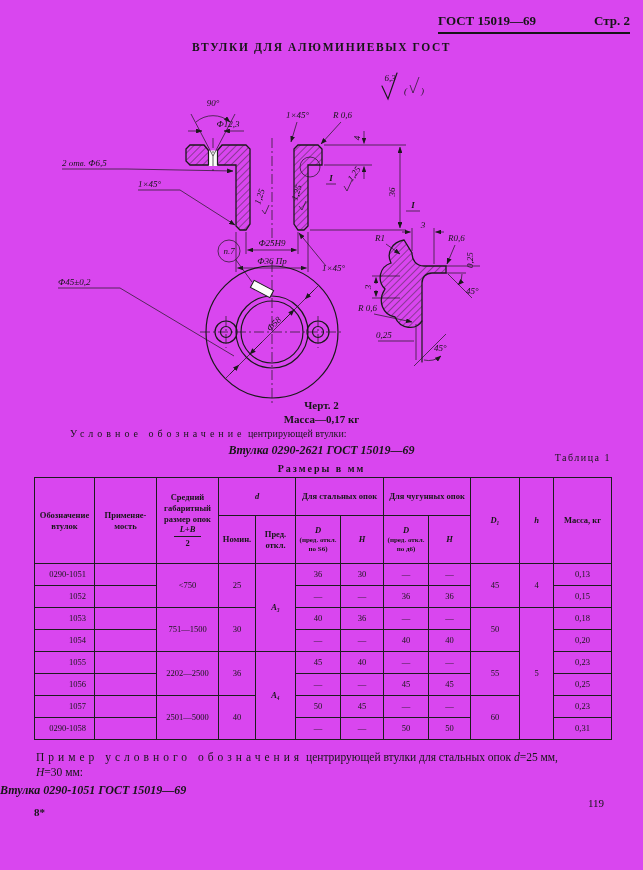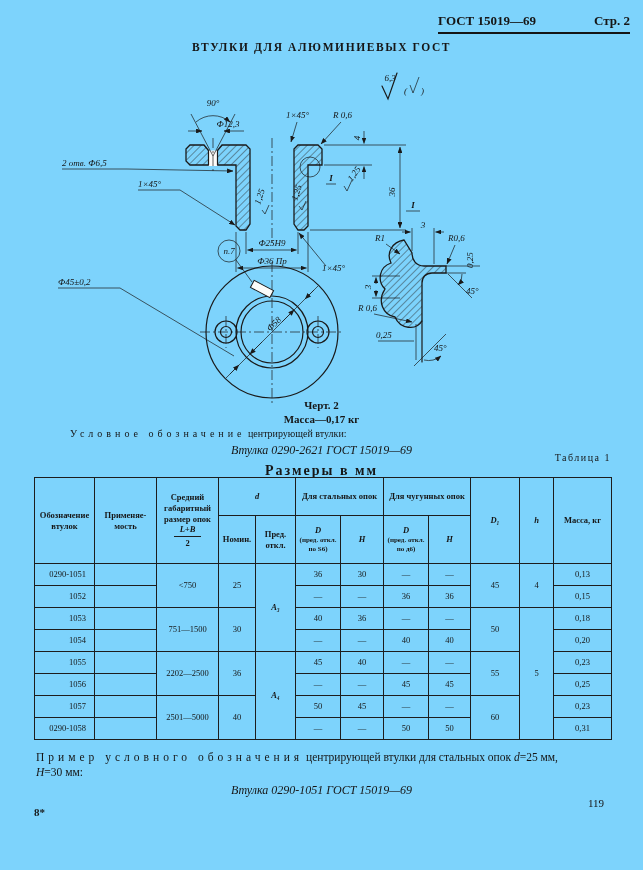--- a/index.html
+++ b/index.html
@@ -1,54 +1,54 @@
 <!DOCTYPE html>
 <html><head>
 <meta charset="utf-8">
 <style>
   html,body{margin:0;padding:0;}
-  .page{position:relative;width:643px;height:870px;background:#7dd3fc;color:#161616;
+  .page{position:relative;width:643px;height:870px;background:#d946ef;color:#161616;
         font-family:"Liberation Serif", serif;overflow:hidden;}
   .gost-header{position:absolute;top:13px;left:438px;width:192px;display:flex;
         justify-content:space-between;font-weight:bold;font-size:13px;
         border-bottom:2px solid #151515;padding-bottom:3px;}
   .doc-title{position:absolute;top:41px;left:0;width:100%;text-align:center;
         font-weight:bold;font-size:11.5px;letter-spacing:1.6px;}
   svg.drawing{position:absolute;top:70px;left:0;}
   svg.drawing text{font-family:"Liberation Serif", serif;font-style:italic;
         font-size:9px;fill:#161616;}
   .fig-caption{position:absolute;top:399px;left:0;width:100%;text-align:center;
         font-weight:bold;font-size:11px;}
   .fig-mass{position:absolute;top:413px;left:0;width:100%;text-align:center;
         font-weight:bold;font-size:11px;}
   .desig-line{position:absolute;top:428px;left:70px;font-size:10px;}
   .desig-line .sp{letter-spacing:4px;}
   .desig-value{position:absolute;top:443px;left:0;width:100%;text-align:center;
-        font-style:italic;font-weight:normal;font-size:12px;}
+        font-style:italic;font-weight:bold;font-size:12px;}
   .table-caption{position:absolute;top:452px;right:32px;font-size:10px;letter-spacing:1.5px;}
   .units{position:absolute;top:463px;left:0;width:100%;text-align:center;
-        font-weight:bold;font-size:14px;letter-spacing:2px;}
+        font-weight:bold;font-size:10px;letter-spacing:2px;}
   table.dims{position:absolute;top:477px;left:34px;width:577px;border-collapse:collapse;
         table-layout:fixed;font-size:8.5px;}
   table.dims th,table.dims td{border:1px solid #1d1d1d;text-align:center;
         vertical-align:middle;padding:1px 2px;line-height:1.25;}
   table.dims thead tr.t1{height:38px;}
   table.dims thead tr.t2{height:48px;}
   table.dims tbody tr{height:22px;}
   table.dims td.c-desig{text-align:right;padding-right:8px;margin-top:29px;}
   .var{font-style:italic;font-weight:bold;}
   .note{font-size:7px;display:block;}
   .frac{display:inline-block;text-align:center;vertical-align:middle;font-style:italic;font-weight:bold;}
   .frac .num{display:block;border-bottom:1px solid #1d1d1d;padding:0 6px 1px;}
   .frac .den{display:block;padding-top:1px;font-style:normal;font-weight:bold;}
   .example-l1{position:absolute;top:751px;left:36px;width:576px;font-size:11.5px;}
   .example-l1 .sp{letter-spacing:4px;}
   .example-l2{position:absolute;top:766px;left:36px;font-size:11.5px;}
-  .example-desig{position:absolute;top:783px;left:0;width:100%;text-align:center;
-        font-style:italic;font-weight:normal;font-size:12px;}
+  .example-desig{position:absolute;top:783px;left:0;width:100%;
+        font-style:italic;font-weight:bold;font-size:12px;}
   .footer-left{position:absolute;top:806px;left:34px;font-size:11px;font-weight:bold;}
   .footer-right{position:absolute;top:797px;left:588px;font-size:11px;}
   .iv{font-style:italic;}
 </style>
 </head>
 <body>
 
 <div class="page">
 
   <div class="gost-header">

